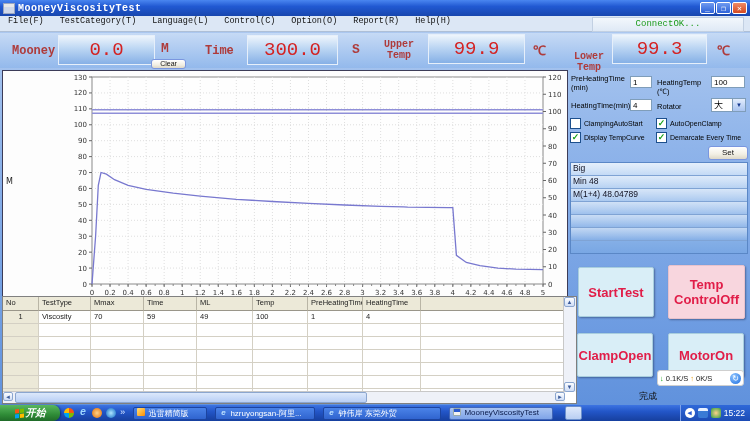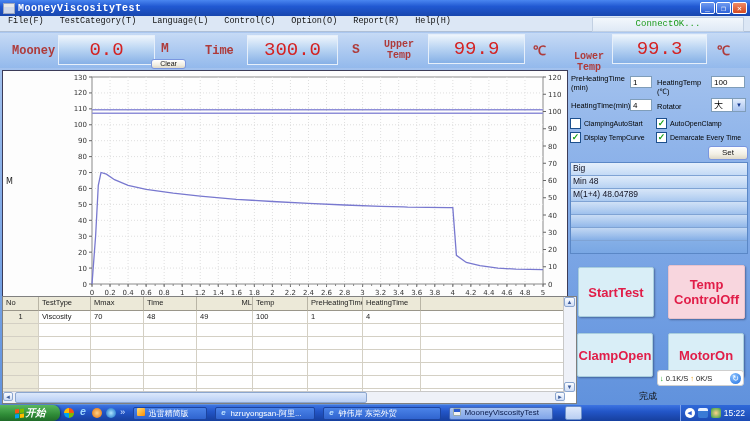--- a/index.html
+++ b/index.html
@@ -370,31 +370,31 @@
       </svg>
   </div>
 
   <div class="table-wrap">
     <div id="grid" style="width:562px;">
         <div class="trow head">
           <div class="tcell" style="width: 36px; flex: 0 0 36px;">No</div>
           <div class="tcell" style="width: 52px; flex: 0 0 52px;">TestType</div>
           <div class="tcell" style="width: 53px; flex: 0 0 53px;">Mmax</div>
           <div class="tcell" style="width: 53px; flex: 0 0 53px;">Time</div>
-          <div class="tcell" style="width: 56px; flex: 0 0 56px; text-align: right;">ML</div>
+          <div class="tcell" style="width: 56px; flex: 0 0 56px;">ML</div>
           <div class="tcell" style="width: 55px; flex: 0 0 55px;">Temp</div>
           <div class="tcell" style="width: 55px; flex: 0 0 55px;">PreHeatingTime</div>
           <div class="tcell" style="width: 58px; flex: 0 0 58px;">HeatingTime</div>
           <div class="tcell" style="width: 144px; flex: 0 0 144px;"></div>
         </div>
         <div class="trow">
           <div class="tcell rowhead" style="width: 36px; flex: 0 0 36px;">1</div>
           <div class="tcell" style="width: 52px; flex: 0 0 52px;">Viscosity</div>
           <div class="tcell" style="width: 53px; flex: 0 0 53px;">70</div>
-          <div class="tcell" style="width: 53px; flex: 0 0 53px;">48</div>
+          <div class="tcell" style="width: 53px; flex: 0 0 53px;">59</div>
           <div class="tcell" style="width: 56px; flex: 0 0 56px;">49</div>
           <div class="tcell" style="width: 55px; flex: 0 0 55px;">100</div>
           <div class="tcell" style="width: 55px; flex: 0 0 55px;">1</div>
           <div class="tcell" style="width: 58px; flex: 0 0 58px;">4</div>
           <div class="tcell" style="width: 144px; flex: 0 0 144px;"></div>
         </div>
         <div class="trow">
           <div class="tcell rowhead" style="width: 36px; flex: 0 0 36px;"></div>
           <div class="tcell" style="width: 52px; flex: 0 0 52px;"></div>
           <div class="tcell" style="width: 53px; flex: 0 0 53px;"></div>

